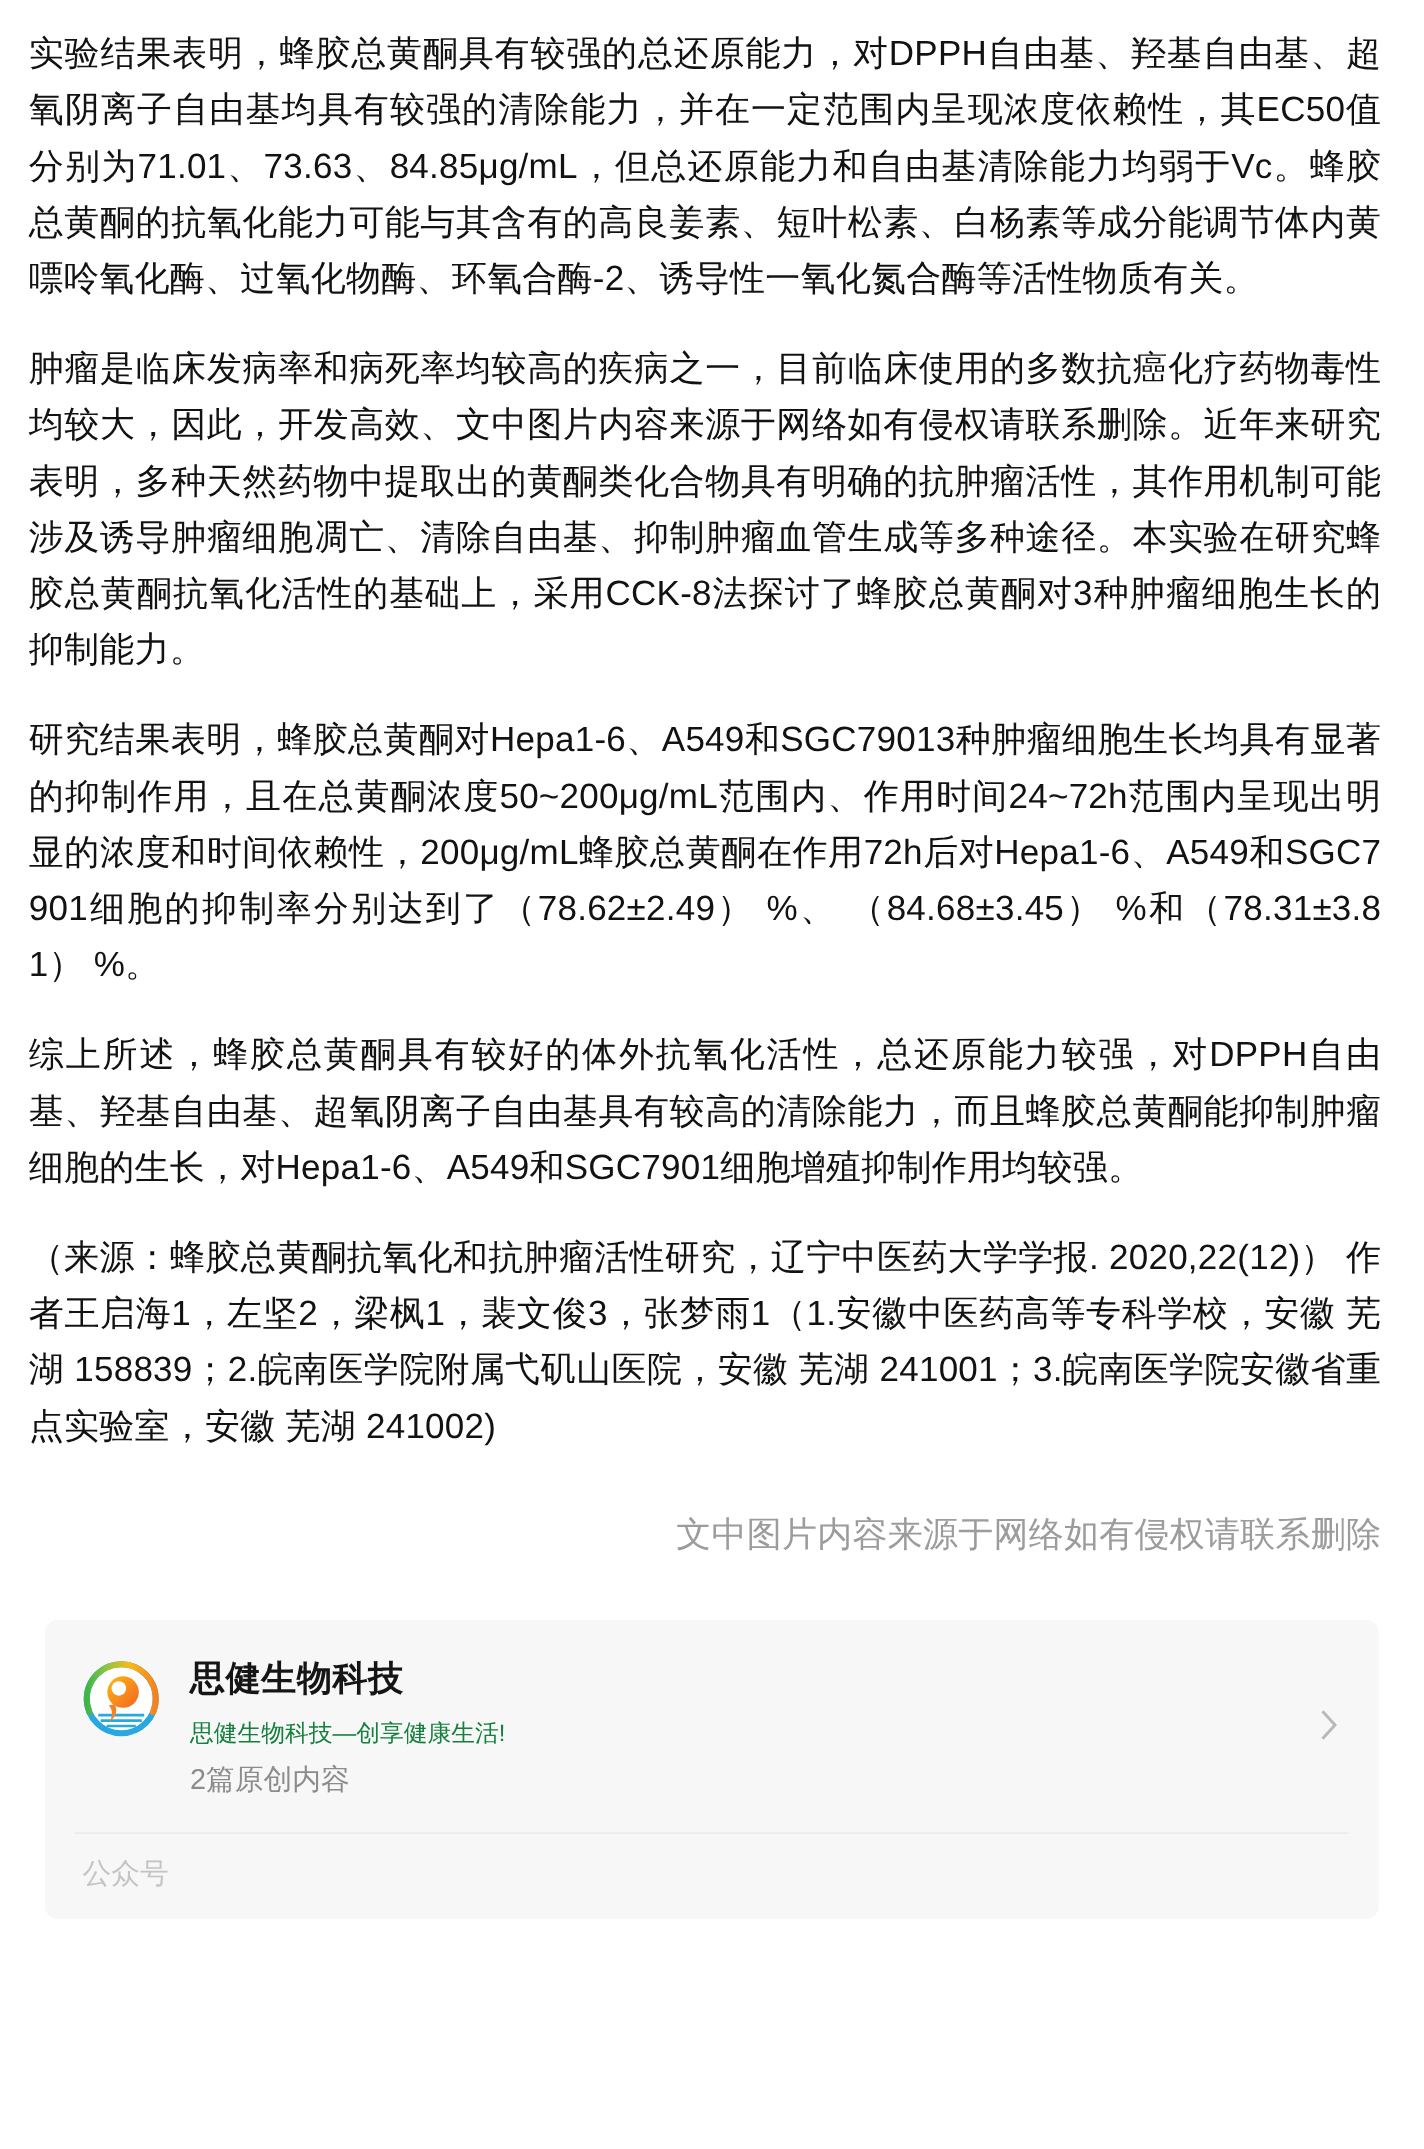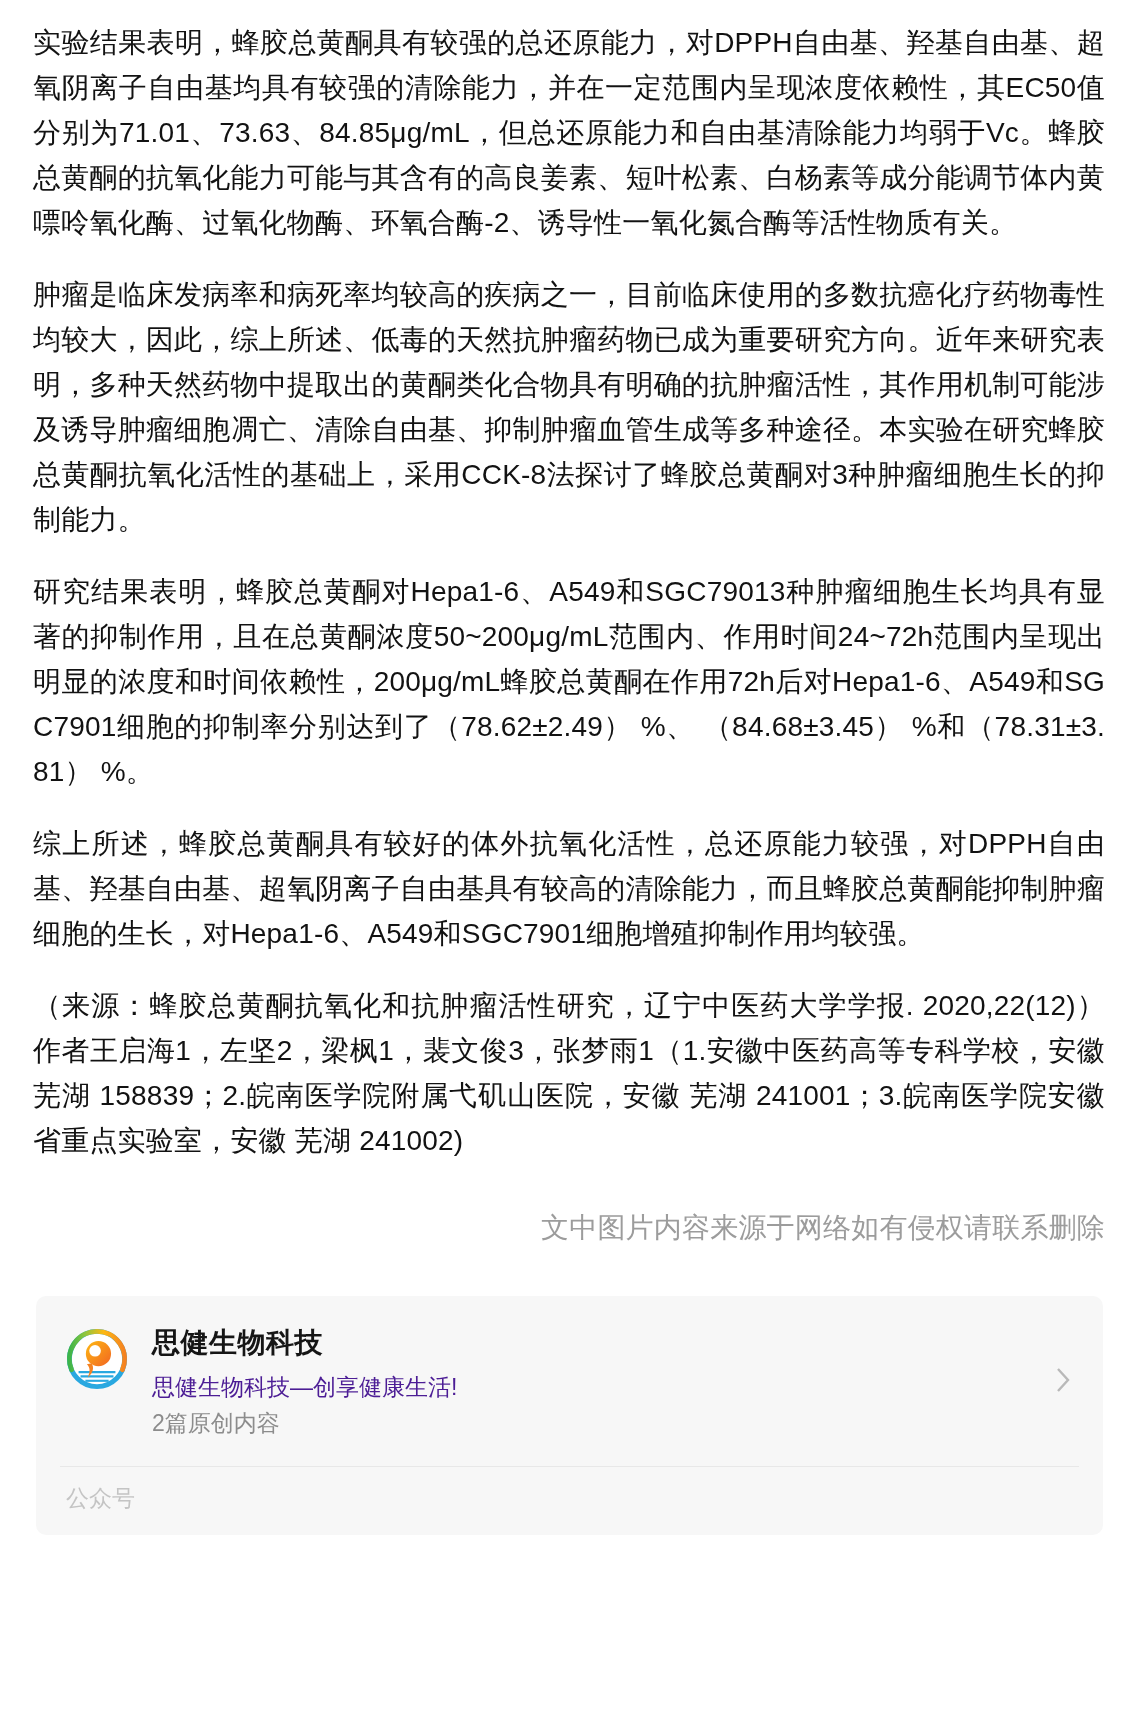--- a/index.html
+++ b/index.html
@@ -3,21 +3,21 @@
 <meta charset="utf-8">
 <style>
   html, body { margin: 0; padding: 0; background: #ffffff; }
   body {
     width: 1139px;
     min-height: 1719px;
     font-family: "Liberation Sans", "DejaVu Sans", sans-serif;
     -webkit-font-smoothing: antialiased;
   }
   .page { width: 1139px; }
-  .content { padding: 20px 34px 0 33px; }
+  .content { padding: 20px 34px 0 23px; }
   .para {
     margin: 0 0 27px 0;
     font-size: 28px;
     line-height: 45px;
     color: #121212;
     text-align: justify;
     text-justify: inter-ideograph;
     letter-spacing: 0.2px;
     word-break: break-all;
   }
@@ -39,23 +39,23 @@
   .card-text { flex: 1 1 auto; min-width: 0; }
   .card-title {
     font-size: 28px;
     line-height: 34px;
     color: #151515;
     font-weight: 600;
     letter-spacing: 0.5px;
   }
   .card-desc {
     margin-top: 13px;
-    font-size: 23px;
+    font-size: 19px;
     line-height: 29px;
-    color: #4c1d95;
+    color: #15803d;
   }
   .card-count {
     margin-top: 7px;
     font-size: 23px;
     line-height: 29px;
     color: #8c8c8c;
   }
   .chev { margin-left: auto; align-self: center; flex: none; padding: 4px 2px; }
   .card-divider { height: 1px; background: #e8e8e8; margin: 28px -6px 0 -6px; }
   .card-footer {
@@ -65,21 +65,21 @@
     padding: 17px 0 22px 0;
   }
 </style>
 </head>
 <body>
 
 <div class="page">
 
   <div class="content">
     <p class="para">实验结果表明，蜂胶总黄酮具有较强的总还原能力，对DPPH自由基、羟基自由基、超氧阴离子自由基均具有较强的清除能力，并在一定范围内呈现浓度依赖性，其EC50值分别为71.01、73.63、84.85μg/mL，但总还原能力和自由基清除能力均弱于Vc。蜂胶总黄酮的抗氧化能力可能与其含有的高良姜素、短叶松素、白杨素等成分能调节体内黄嘌呤氧化酶、过氧化物酶、环氧合酶-2、诱导性一氧化氮合酶等活性物质有关。</p>
-    <p class="para">肿瘤是临床发病率和病死率均较高的疾病之一，目前临床使用的多数抗癌化疗药物毒性均较大，因此，综上所述、低毒的天然抗肿瘤药物已成为重要研究方向。近年来研究表明，多种天然药物中提取出的黄酮类化合物具有明确的抗肿瘤活性，其作用机制可能涉及诱导肿瘤细胞凋亡、清除自由基、抑制肿瘤血管生成等多种途径。本实验在研究蜂胶总黄酮抗氧化活性的基础上，采用CCK-8法探讨了蜂胶总黄酮对3种肿瘤细胞生长的抑制能力。</p>
+    <p class="para">肿瘤是临床发病率和病死率均较高的疾病之一，目前临床使用的多数抗癌化疗药物毒性均较大，因此，开发高效、文中图片内容来源于网络如有侵权请联系删除。近年来研究表明，多种天然药物中提取出的黄酮类化合物具有明确的抗肿瘤活性，其作用机制可能涉及诱导肿瘤细胞凋亡、清除自由基、抑制肿瘤血管生成等多种途径。本实验在研究蜂胶总黄酮抗氧化活性的基础上，采用CCK-8法探讨了蜂胶总黄酮对3种肿瘤细胞生长的抑制能力。</p>
     <p class="para">研究结果表明，蜂胶总黄酮对Hepa1-6、A549和SGC79013种肿瘤细胞生长均具有显著的抑制作用，且在总黄酮浓度50~200μg/mL范围内、作用时间24~72h范围内呈现出明显的浓度和时间依赖性，200μg/mL蜂胶总黄酮在作用72h后对Hepa1-6、A549和SGC7901细胞的抑制率分别达到了（78.62±2.49） %、 （84.68±3.45） %和（78.31±3.81） %。</p>
     <p class="para">综上所述，蜂胶总黄酮具有较好的体外抗氧化活性，总还原能力较强，对DPPH自由基、羟基自由基、超氧阴离子自由基具有较高的清除能力，而且蜂胶总黄酮能抑制肿瘤细胞的生长，对Hepa1-6、A549和SGC7901细胞增殖抑制作用均较强。</p>
     <p class="para">（来源：蜂胶总黄酮抗氧化和抗肿瘤活性研究，辽宁中医药大学学报. 2020,22(12)） 作者王启海1，左坚2，梁枫1，裴文俊3，张梦雨1（1.安徽中医药高等专科学校，安徽 芜湖 158839；2.皖南医学院附属弋矶山医院，安徽 芜湖 241001；3.皖南医学院安徽省重点实验室，安徽 芜湖 241002)</p>
     <p class="para disclaimer">文中图片内容来源于网络如有侵权请联系删除</p>
   </div>
 
   <div class="card">
     <div class="card-main">
 
       <div class="logo">

